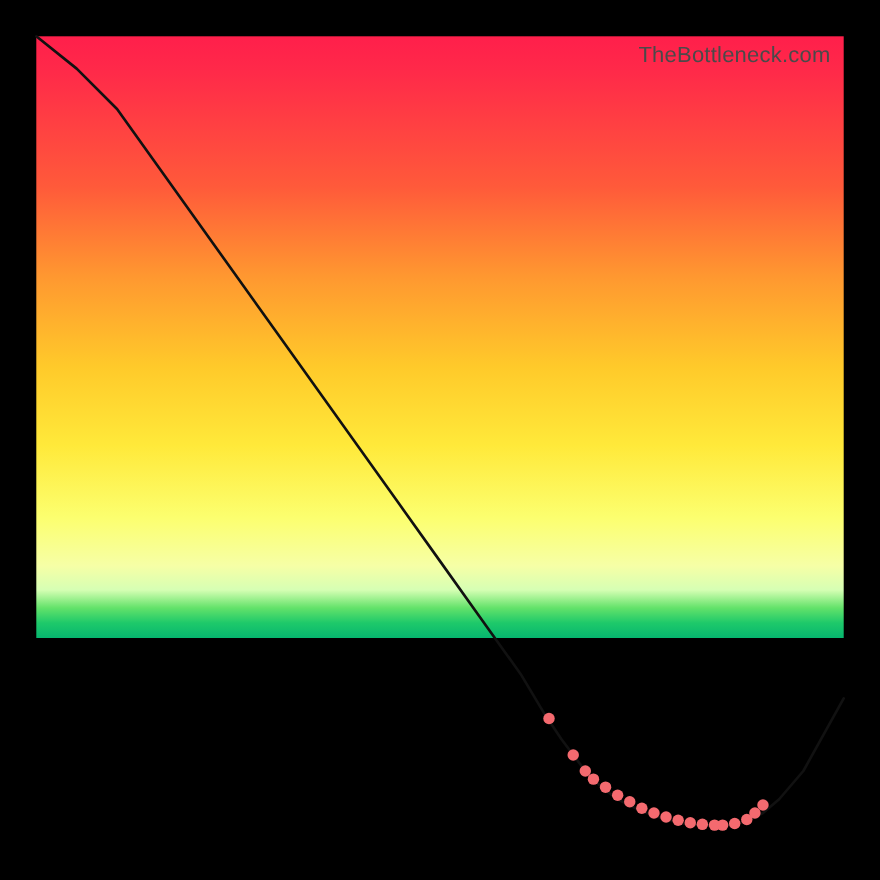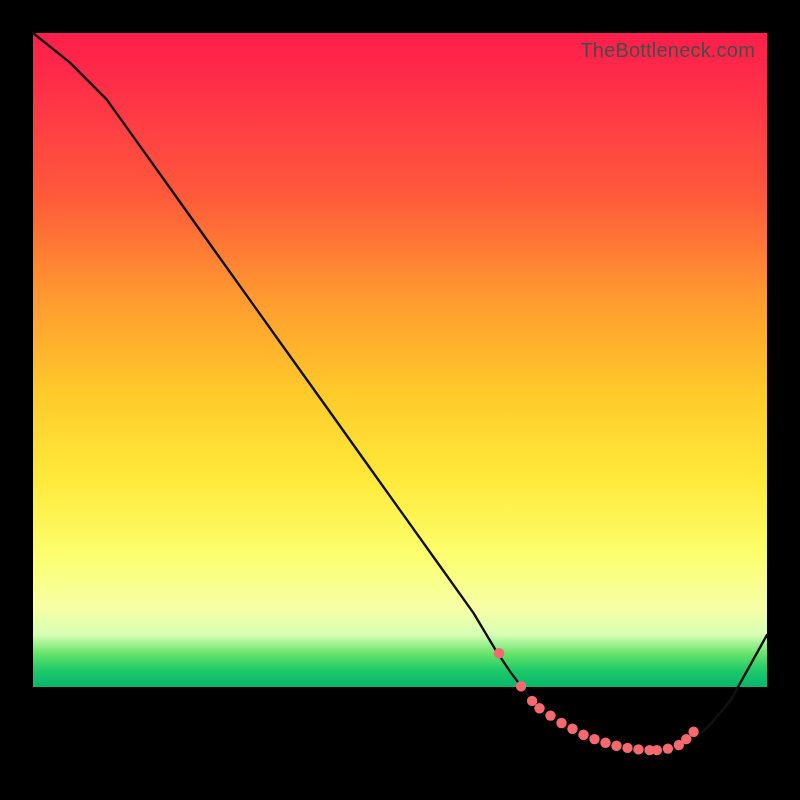--- a/index.html
+++ b/index.html
@@ -15,21 +15,21 @@
     position: relative;
     width: 800px;
     height: 800px;
     background: #000;
   }
   .plot-area {
     position: absolute;
     left: 33px;
     top: 33px;
     width: 734px;
-    height: 654px;
+    height: 547px;
     
     background: linear-gradient(
       to bottom,
       #ff1f4b 0%,
       #ff2a49 6%,
       #ff5a3a 25%,
       #ff9830 40%,
       #ffca2a 55%,
       #ffe93a 68%,
       #fcff6f 80%,

